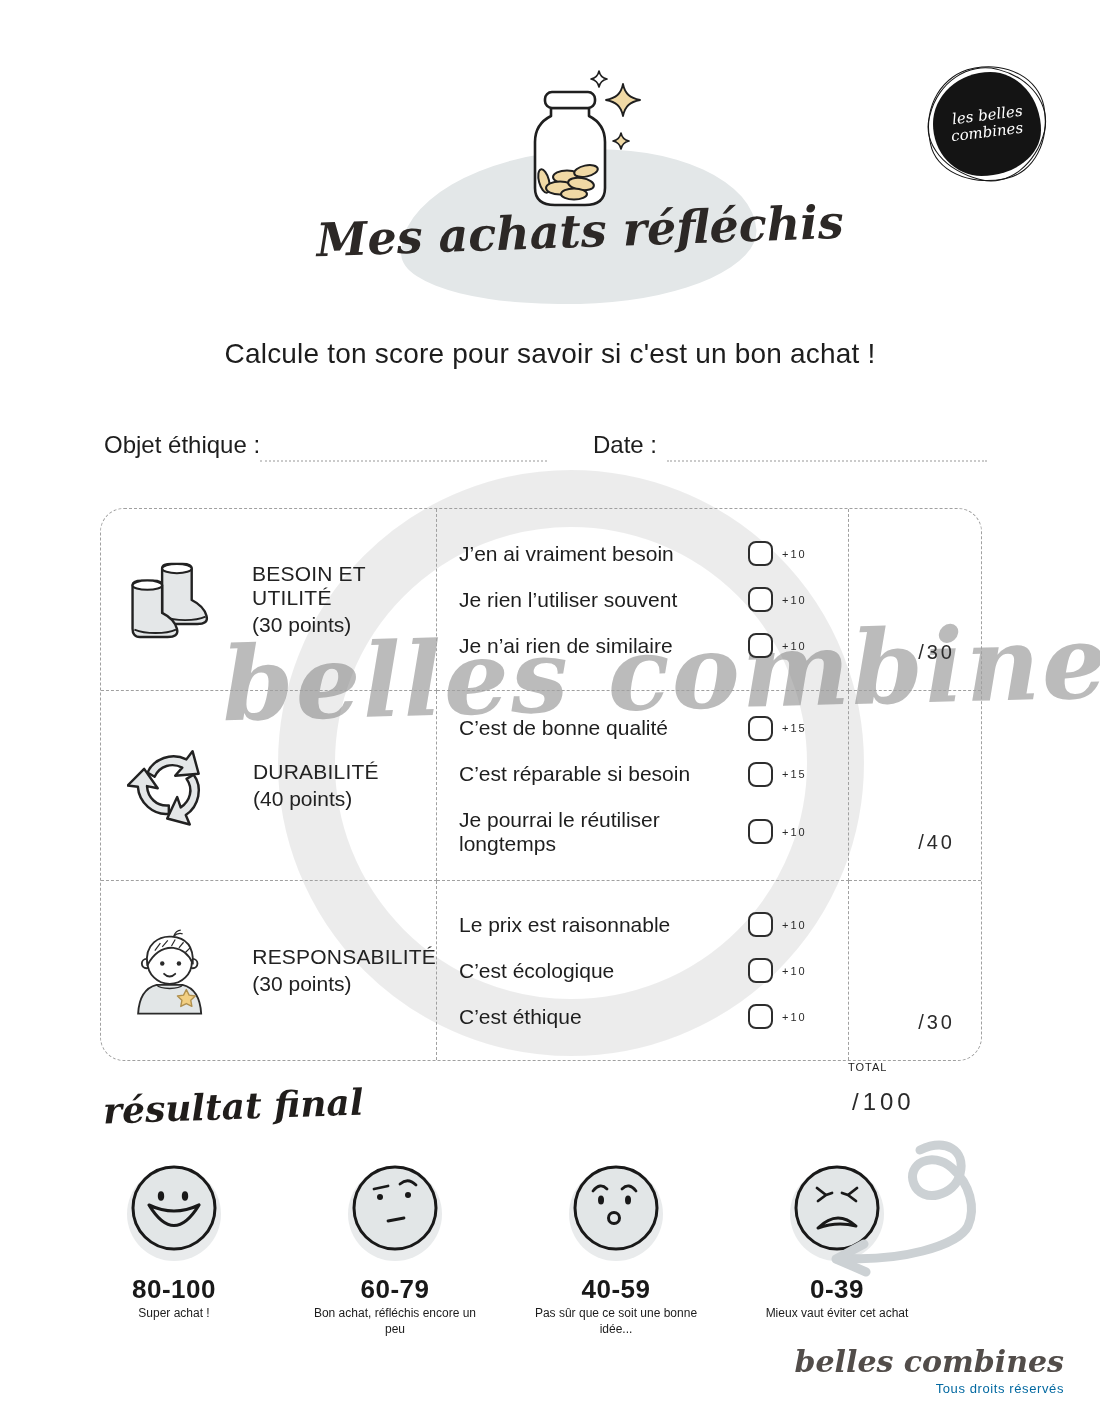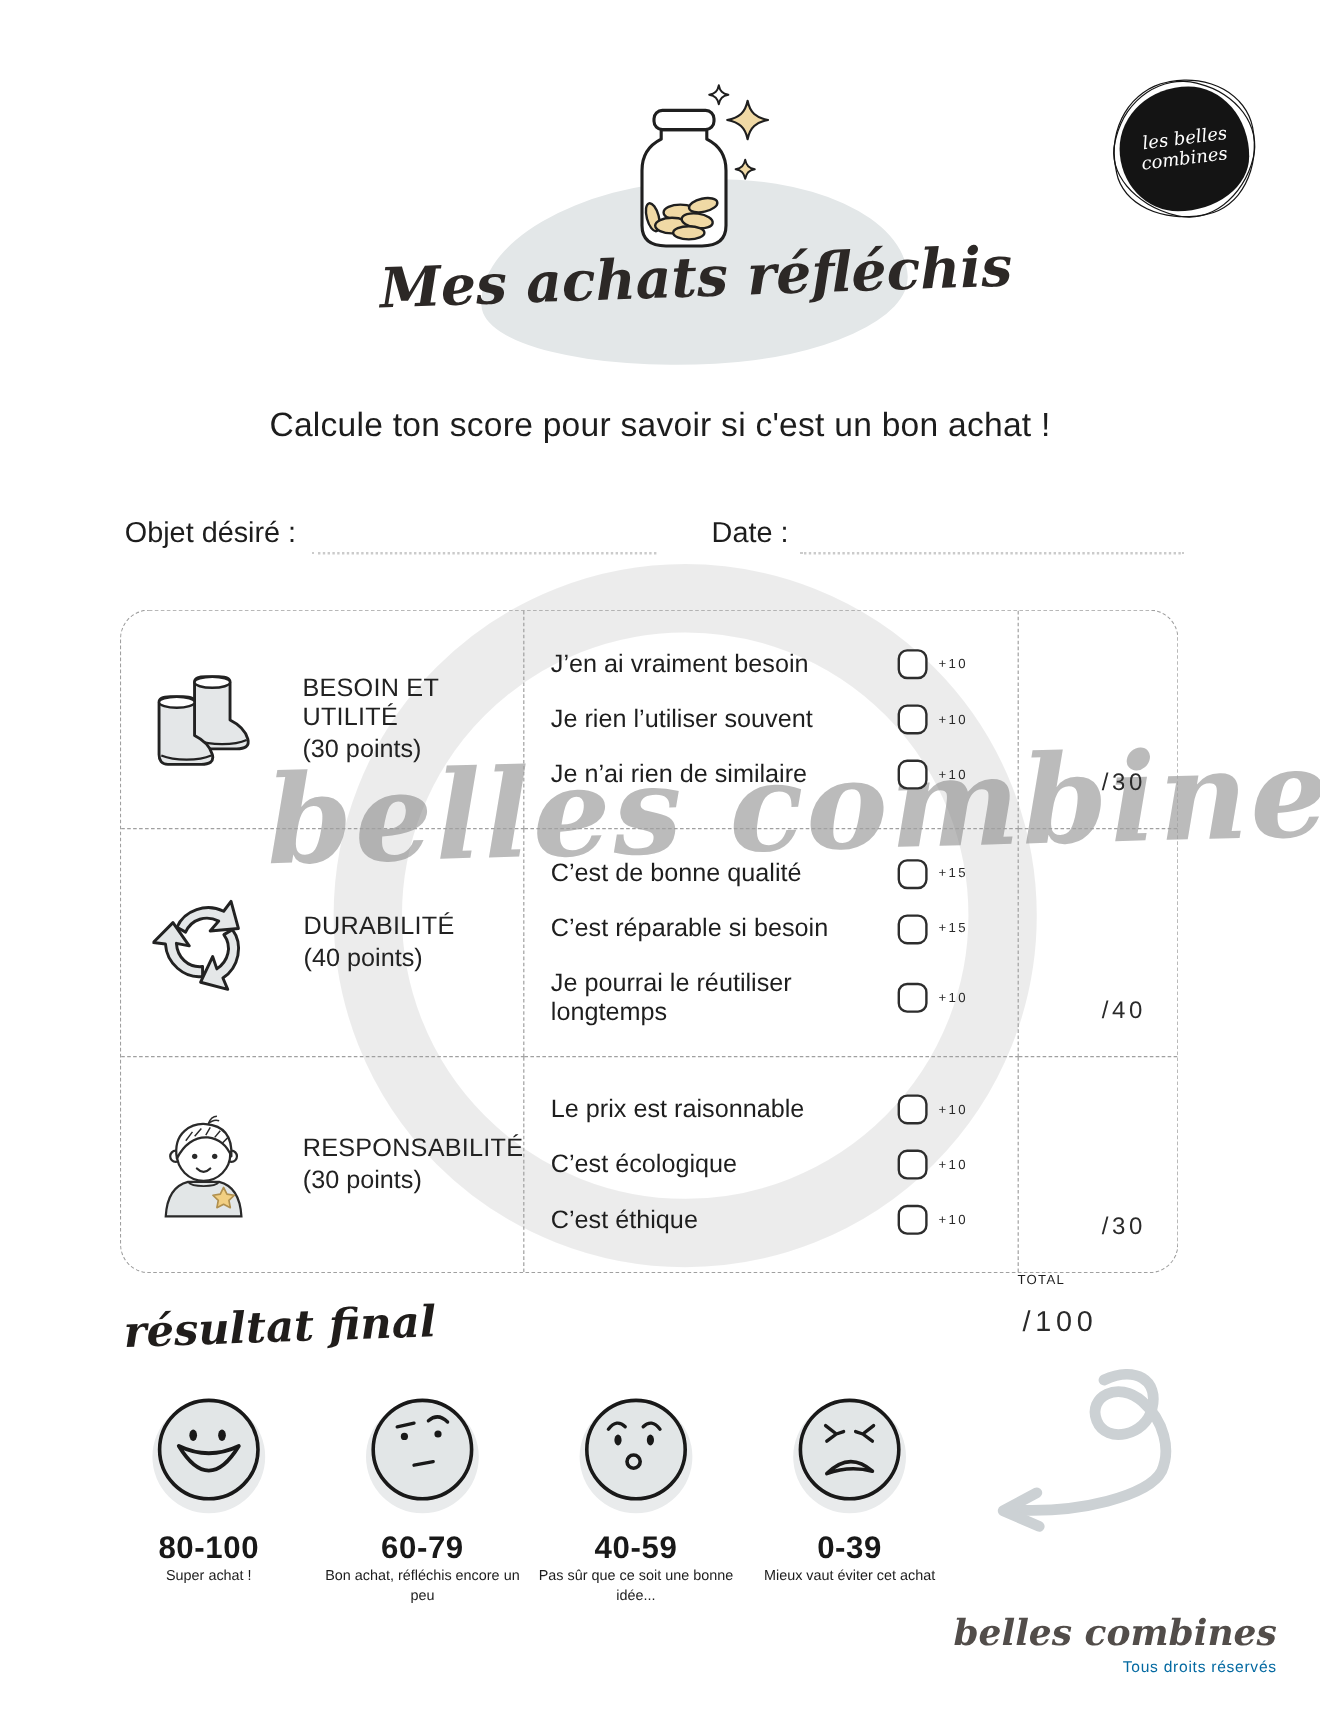--- a/index.html
+++ b/index.html
@@ -79,21 +79,21 @@
     background:#fff; margin-right:9px; flex:none;
   }
   .item-points { width:50px; font-size:11px; letter-spacing:2px; color:#2a2a2a; }
   .score { position:absolute; right:26px; bottom:26px; font-size:20px; letter-spacing:3px; color:#2a2a2a; }
 
   .total-label { position:absolute; left:848px; top:1061px; font-size:11px; letter-spacing:1px; color:#1e1e1e; }
   .total-value { position:absolute; left:852px; top:1088px; font-size:24px; letter-spacing:4px; color:#2a2a2a; }
 
   
   .result-title { position:absolute; left:103px; top:1085px; font-size:36px; color:#201d1b; transform:rotate(-2deg); }
-  .grades { position:absolute; left:85px; top:1160px; display:flex; }
+  .grades { position:absolute; left:85px; top:1160px; display:flex;gap:43px; }
   .grade { width:178px; display:flex; flex-direction:column; align-items:center; text-align:center; }
   .grade-range { margin-top:10px; font-size:26px; font-weight:700; color:#191919; letter-spacing:0.5px; }
   .grade-desc { margin-top:0; font-size:12px; line-height:1.35; color:#1c1c1c; max-width:172px; }
 
   .arrow-svg { position:absolute; left:800px; top:1134px; }
 
   
   .footer { position:absolute; right:36px; top:1344px; text-align:right; }
   .footer-brand { font-size:30px; color:#524d4a; font-weight:bold; }
   .footer-rights { margin-top:2px; font-size:13px; color:#0369a1; letter-spacing:0.6px; }
@@ -130,21 +130,21 @@
 
     <div class="page-title script">Mes achats réfléchis</div>
 
     <div class="logo-top">
       <span>les belles</span>
       <span>combines</span>
     </div>
 
     <div class="subtitle">Calcule ton score pour savoir si c'est un bon achat !</div>
 
-    <span class="field-label" style="left:104px; top:431px;">Objet désiré :</span>
+    <span class="field-label" style="left:104px; top:431px;">Objet éthique :</span>
     <div class="dotline" style="left:260px; top:460px; width:287px;"></div>
     <span class="field-label" style="left:593px; top:431px;">Date :</span>
     <div class="dotline" style="left:667px; top:460px; width:320px;"></div>
 
     <div class="score-table">
 
       <div class="cell c-cat">
         <svg width="92" height="88" viewBox="0 0 92 88">
           <path d="M38,10 C38,6 42,5 48,5 L60,5 C66,5 70,6 70,10 L70,44 C78,48 84,54 86,61 C88,68 83,70 76,70 L46,70 C40,70 38,66 38,61 Z" fill="#e4e7e8" stroke="#222" stroke-width="2.6" stroke-linejoin="round"></path>
           <ellipse cx="54" cy="10" rx="16" ry="5" fill="#fff" stroke="#222" stroke-width="2.2"></ellipse>

